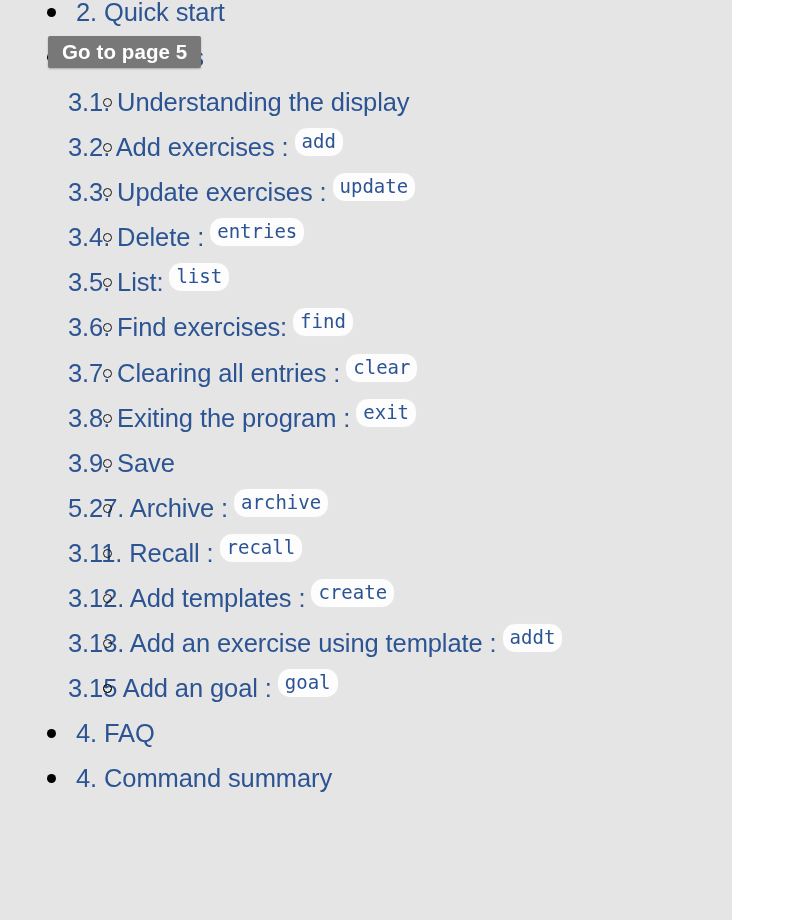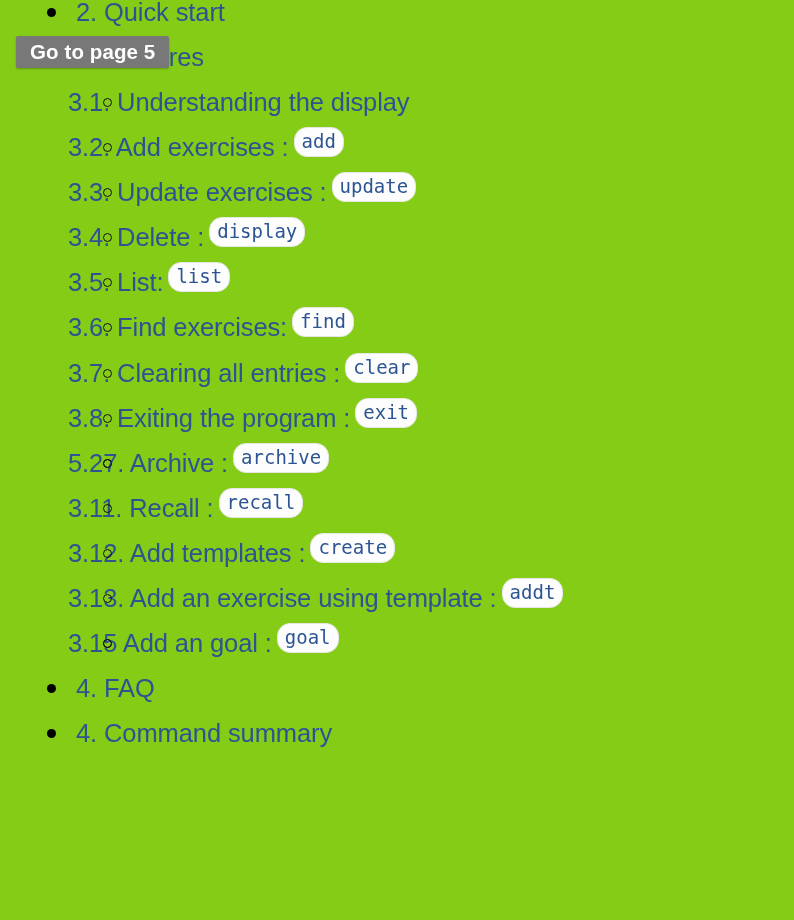--- a/index.html
+++ b/index.html
@@ -10,23 +10,23 @@
   body {
     width: 794px;
     height: 920px;
     overflow: hidden;
     font-family: "Liberation Sans", sans-serif;
     -webkit-font-smoothing: antialiased;
   }
 
   .doc {
     position: relative;
-    width: 794px;
+    width: 732px;
     height: 920px;
-    background: #84cc16;
+    background: #e5e5e5;
   }
 
   
   ul.toc {
     list-style: none;
     margin: 0;
     padding: 0;
   }
 
   
@@ -96,21 +96,21 @@
     border-radius: 13px;
     padding: 4px 7px 5px 7px;
     line-height: 1;
     margin-left: 5px;
     vertical-align: 4px;
   }
 
   
   .tooltip {
     position: absolute;
-    left: 16px;
+    left: 48px;
     top: 36px;
     height: 32px;
     box-sizing: border-box;
     padding: 0 14px;
     display: flex;
     align-items: center;
     background: #787878;
     border-radius: 2px;
     box-shadow: 0 1px 2px rgba(0,0,0,0.25);
     z-index: 50;
@@ -127,26 +127,26 @@
 <body>
 
 <div class="doc">
 
   <ul class="toc level1" id="toc-root">
       <li class="entry lvl1"><span class="bullet"></span><span class="entry-text"><span class="link">2. Quick start</span></span></li>
       <li class="entry lvl1"><span class="bullet"></span><span class="entry-text"><span class="link">3. Features</span></span></li>
       <li class="entry lvl2"><span class="bullet"></span><span class="entry-text"><span class="link">3.1. Understanding the display</span></span></li>
       <li class="entry lvl2"><span class="bullet"></span><span class="entry-text"><span class="link">3.2. Add exercises :</span><span class="code">add</span></span></li>
       <li class="entry lvl2"><span class="bullet"></span><span class="entry-text"><span class="link">3.3. Update exercises :</span><span class="code">update</span></span></li>
-      <li class="entry lvl2"><span class="bullet"></span><span class="entry-text"><span class="link">3.4. Delete :</span><span class="code">display</span></span></li>
+      <li class="entry lvl2"><span class="bullet"></span><span class="entry-text"><span class="link">3.4. Delete :</span><span class="code">entries</span></span></li>
       <li class="entry lvl2"><span class="bullet"></span><span class="entry-text"><span class="link">3.5. List:</span><span class="code">list</span></span></li>
       <li class="entry lvl2"><span class="bullet"></span><span class="entry-text"><span class="link">3.6. Find exercises:</span><span class="code">find</span></span></li>
       <li class="entry lvl2"><span class="bullet"></span><span class="entry-text"><span class="link">3.7. Clearing all entries :</span><span class="code">clear</span></span></li>
       <li class="entry lvl2"><span class="bullet"></span><span class="entry-text"><span class="link">3.8. Exiting the program :</span><span class="code">exit</span></span></li>
-      <li class="entry lvl2"><span class="bullet"></span></li>
+      <li class="entry lvl2"><span class="bullet"></span><span class="entry-text"><span class="link">3.9. Save</span></span></li>
       <li class="entry lvl2"><span class="bullet"></span><span class="entry-text"><span class="link">5.27. Archive :</span><span class="code">archive</span></span></li>
       <li class="entry lvl2"><span class="bullet"></span><span class="entry-text"><span class="link">3.11. Recall :</span><span class="code">recall</span></span></li>
       <li class="entry lvl2"><span class="bullet"></span><span class="entry-text"><span class="link">3.12. Add templates :</span><span class="code">create</span></span></li>
       <li class="entry lvl2"><span class="bullet"></span><span class="entry-text"><span class="link">3.13. Add an exercise using template :</span><span class="code">addt</span></span></li>
       <li class="entry lvl2"><span class="bullet"></span></li>
       <li class="entry lvl2"><span class="bullet"></span><span class="entry-text"><span class="link">3.15 Add an goal :</span><span class="code">goal</span></span></li>
       <li class="entry lvl1"><span class="bullet"></span><span class="entry-text"><span class="link">4. FAQ</span></span></li>
       <li class="entry lvl1"><span class="bullet"></span><span class="entry-text"><span class="link">4. Command summary</span></span></li>
     </ul>
 

